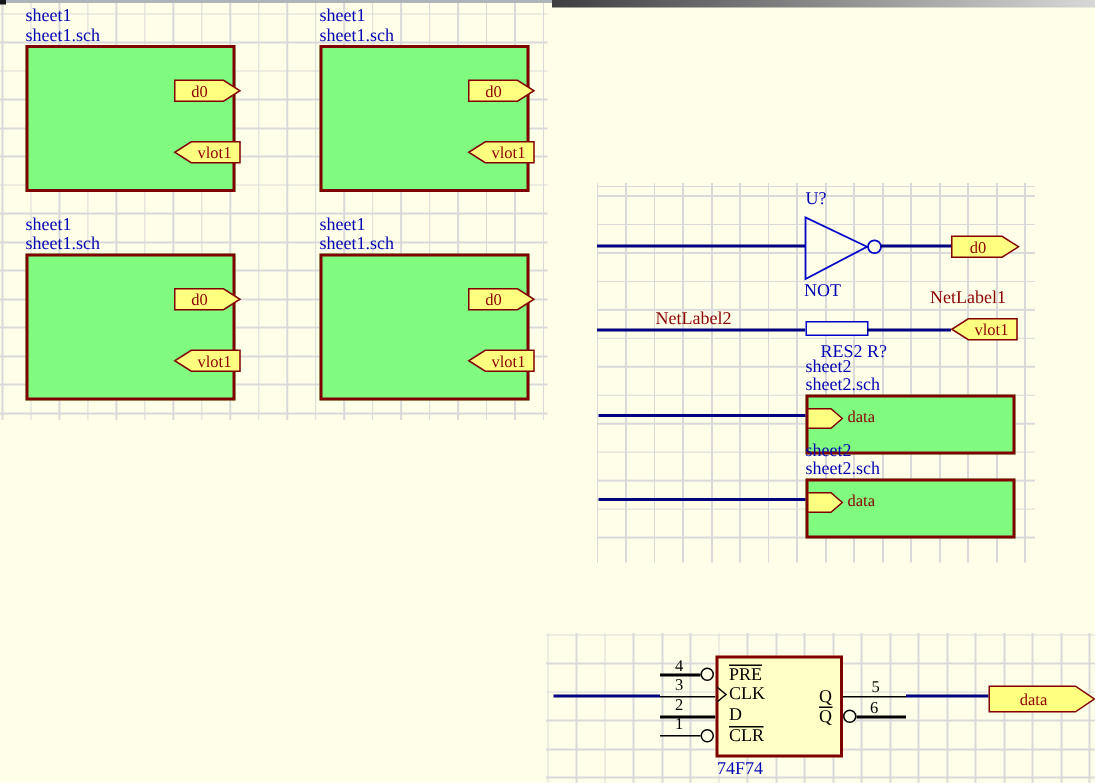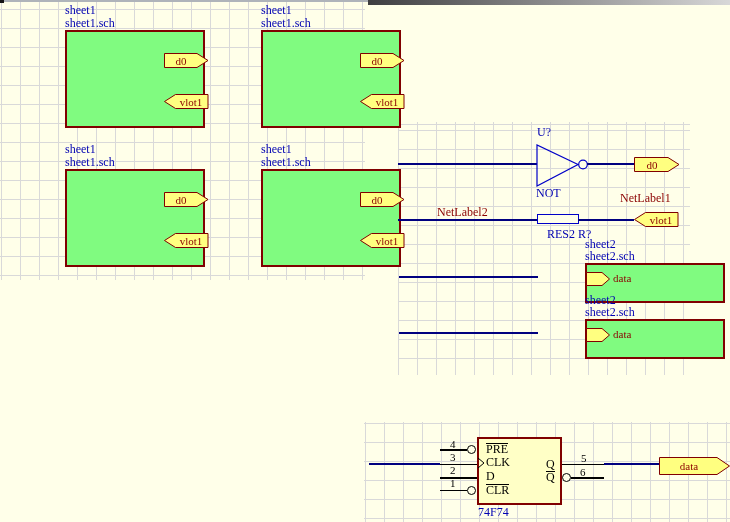--- a/index.html
+++ b/index.html
@@ -1,18 +1,18 @@
 <!DOCTYPE html>
 <html><head>
 <meta charset="utf-8">
 <style>
   html,body{margin:0;padding:0;}
   body{background:#FFFFE9;font-family:"Liberation Serif",serif;}
   #canvas{position:relative;width:730px;height:522px;background:#FFFFE9;overflow:hidden;}
-  .abs{position:absolute;margin-left:48px;}
+  .abs{position:absolute;}
   .grid{position:absolute;background-image:
     repeating-linear-gradient(to right,#D9D9D9 0,#D9D9D9 1px,transparent 1px,transparent 19px),
     repeating-linear-gradient(to bottom,#D9D9D9 0,#D9D9D9 1px,transparent 1px,transparent 19px);}
   .txt{position:absolute;font-size:12px;line-height:12px;white-space:nowrap;}
   .blue{color:#0000B2;}
   .red{color:#8B0000;text-align:right;}
   .wire{position:absolute;height:2px;background:#000080;}
   .pinline{position:absolute;height:1.5px;background:#000;}
   .bubble{position:absolute;width:9px;height:9px;box-sizing:border-box;border:1.3px solid #000;border-radius:50%;background:#FFFFE9;}
   .sheetbox{position:absolute;width:140px;height:98px;box-sizing:border-box;background:#80FB80;border:2px solid #800000;}

